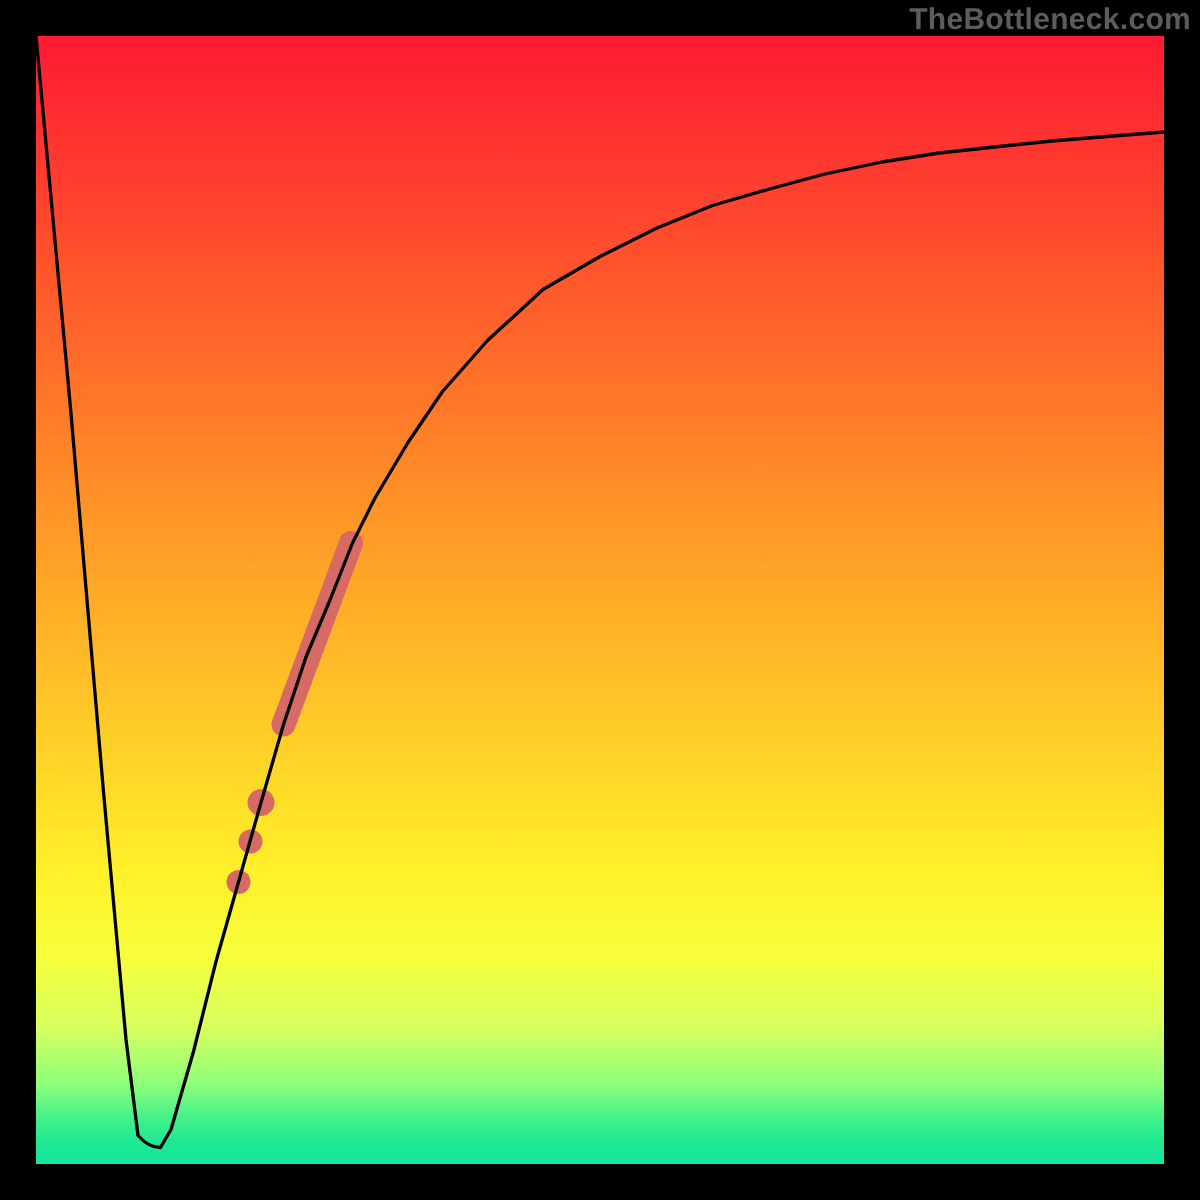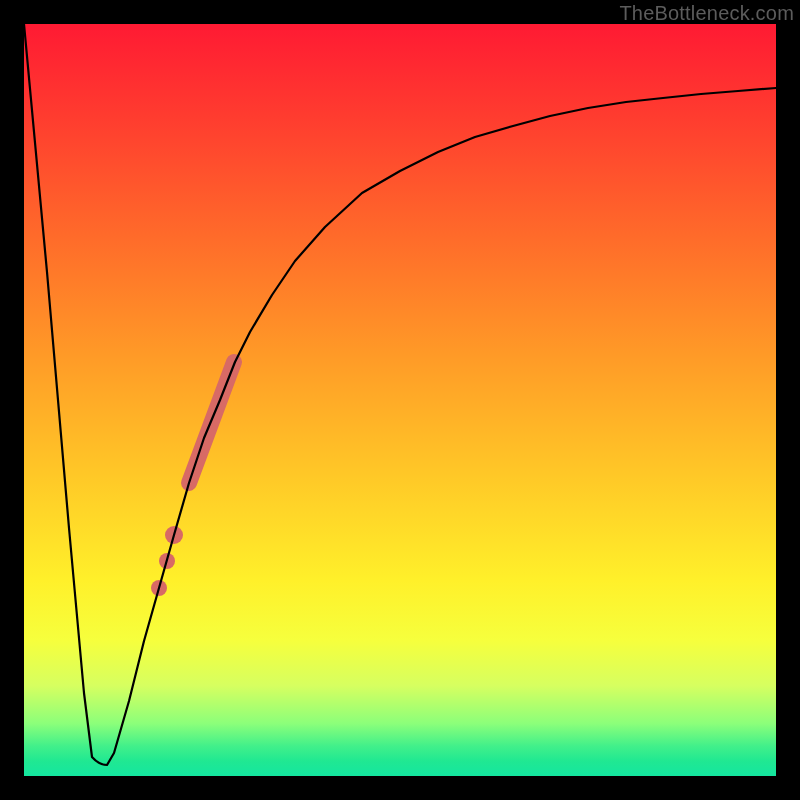--- a/index.html
+++ b/index.html
@@ -63,21 +63,21 @@
   }
   .highlight-dot {
     fill: #d86a65;
   }
   .attribution {
     position: absolute;
     top: 2px;
     right: 6px;
     color: #5c5c5c;
     font-size: 20px;
-    font-weight: 400;
+    font-weight: 700;
     letter-spacing: 0.2px;
     user-select: none;
   }
 </style>
 </head>
 <body>
 
 <div class="frame">
   <div class="plot-area">
     <svg viewBox="0 0 752 752">

